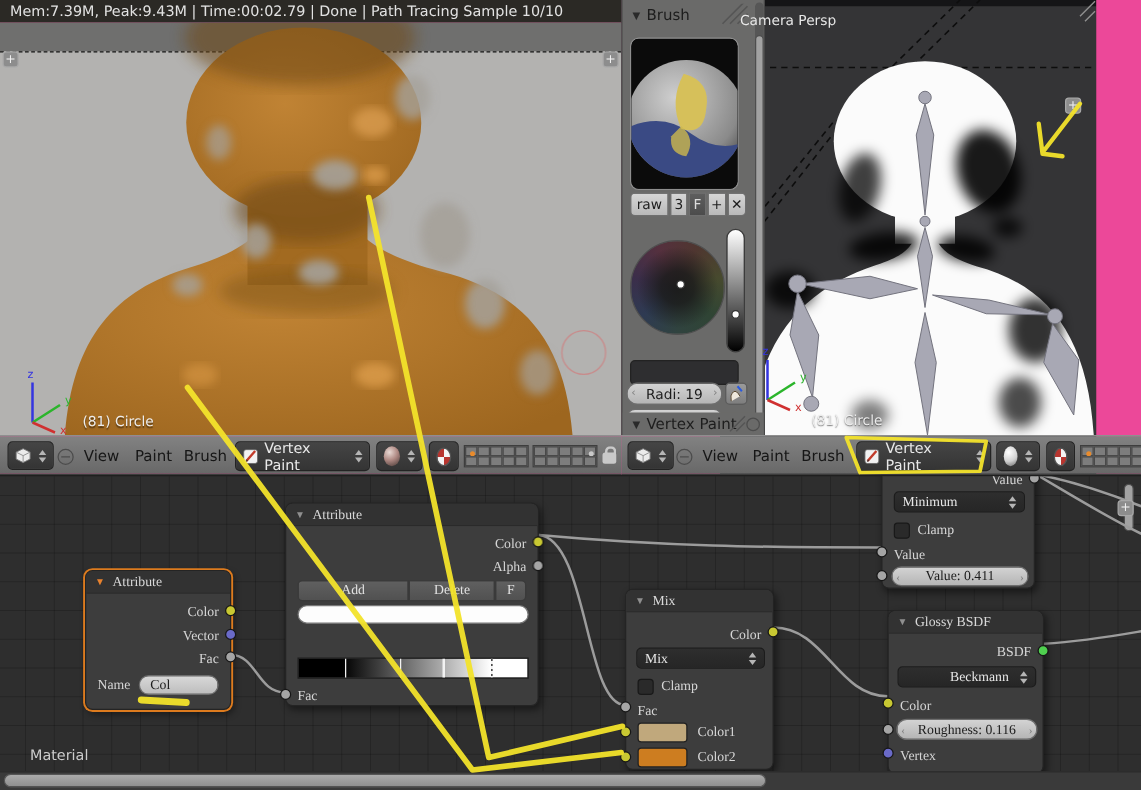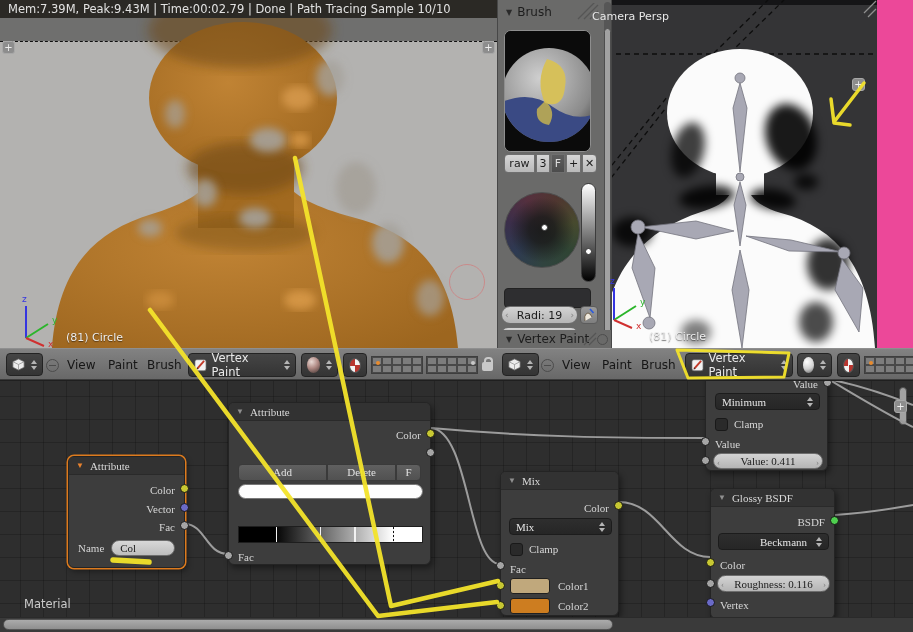--- a/index.html
+++ b/index.html
@@ -464,20 +464,21 @@
       <div class="socket sock-v" style="right:-5px;top:46px;"></div>
       <div class="socket sock-g" style="right:-5px;top:64px;"></div>
     </div>
 
     <div class="node" style="left:228px;top:21px;width:203px;height:163px;">
       <div class="node-header">
         <span class="tri">▼</span>
         <span>Attribute</span>
       </div>
       <div class="nrow right" style="top:23px;">Color</div>
+      <div class="nrow right" style="top:42px;">Alpha</div>
       <div class="nrow" style="top:60px;gap:0;">
         <div class="nbtn" style="width:90px;border-radius:4px 0 0 4px;">Add</div>
         <div class="nbtn" style="width:70px;">Delete</div>
         <div class="nbtn" style="width:25px;border-radius:0 4px 4px 0;">F</div>
       </div>
       <div class="white-field" style="left:9px;top:81px;width:185px;"></div>
       <div class="ramp-bar" style="left:9px;top:123px;width:185px;">
         <div class="ramp-stop" style="left:20%;"></div>
         <div class="ramp-stop" style="left:44%;"></div>
         <div class="ramp-stop" style="left:63%;"></div>

